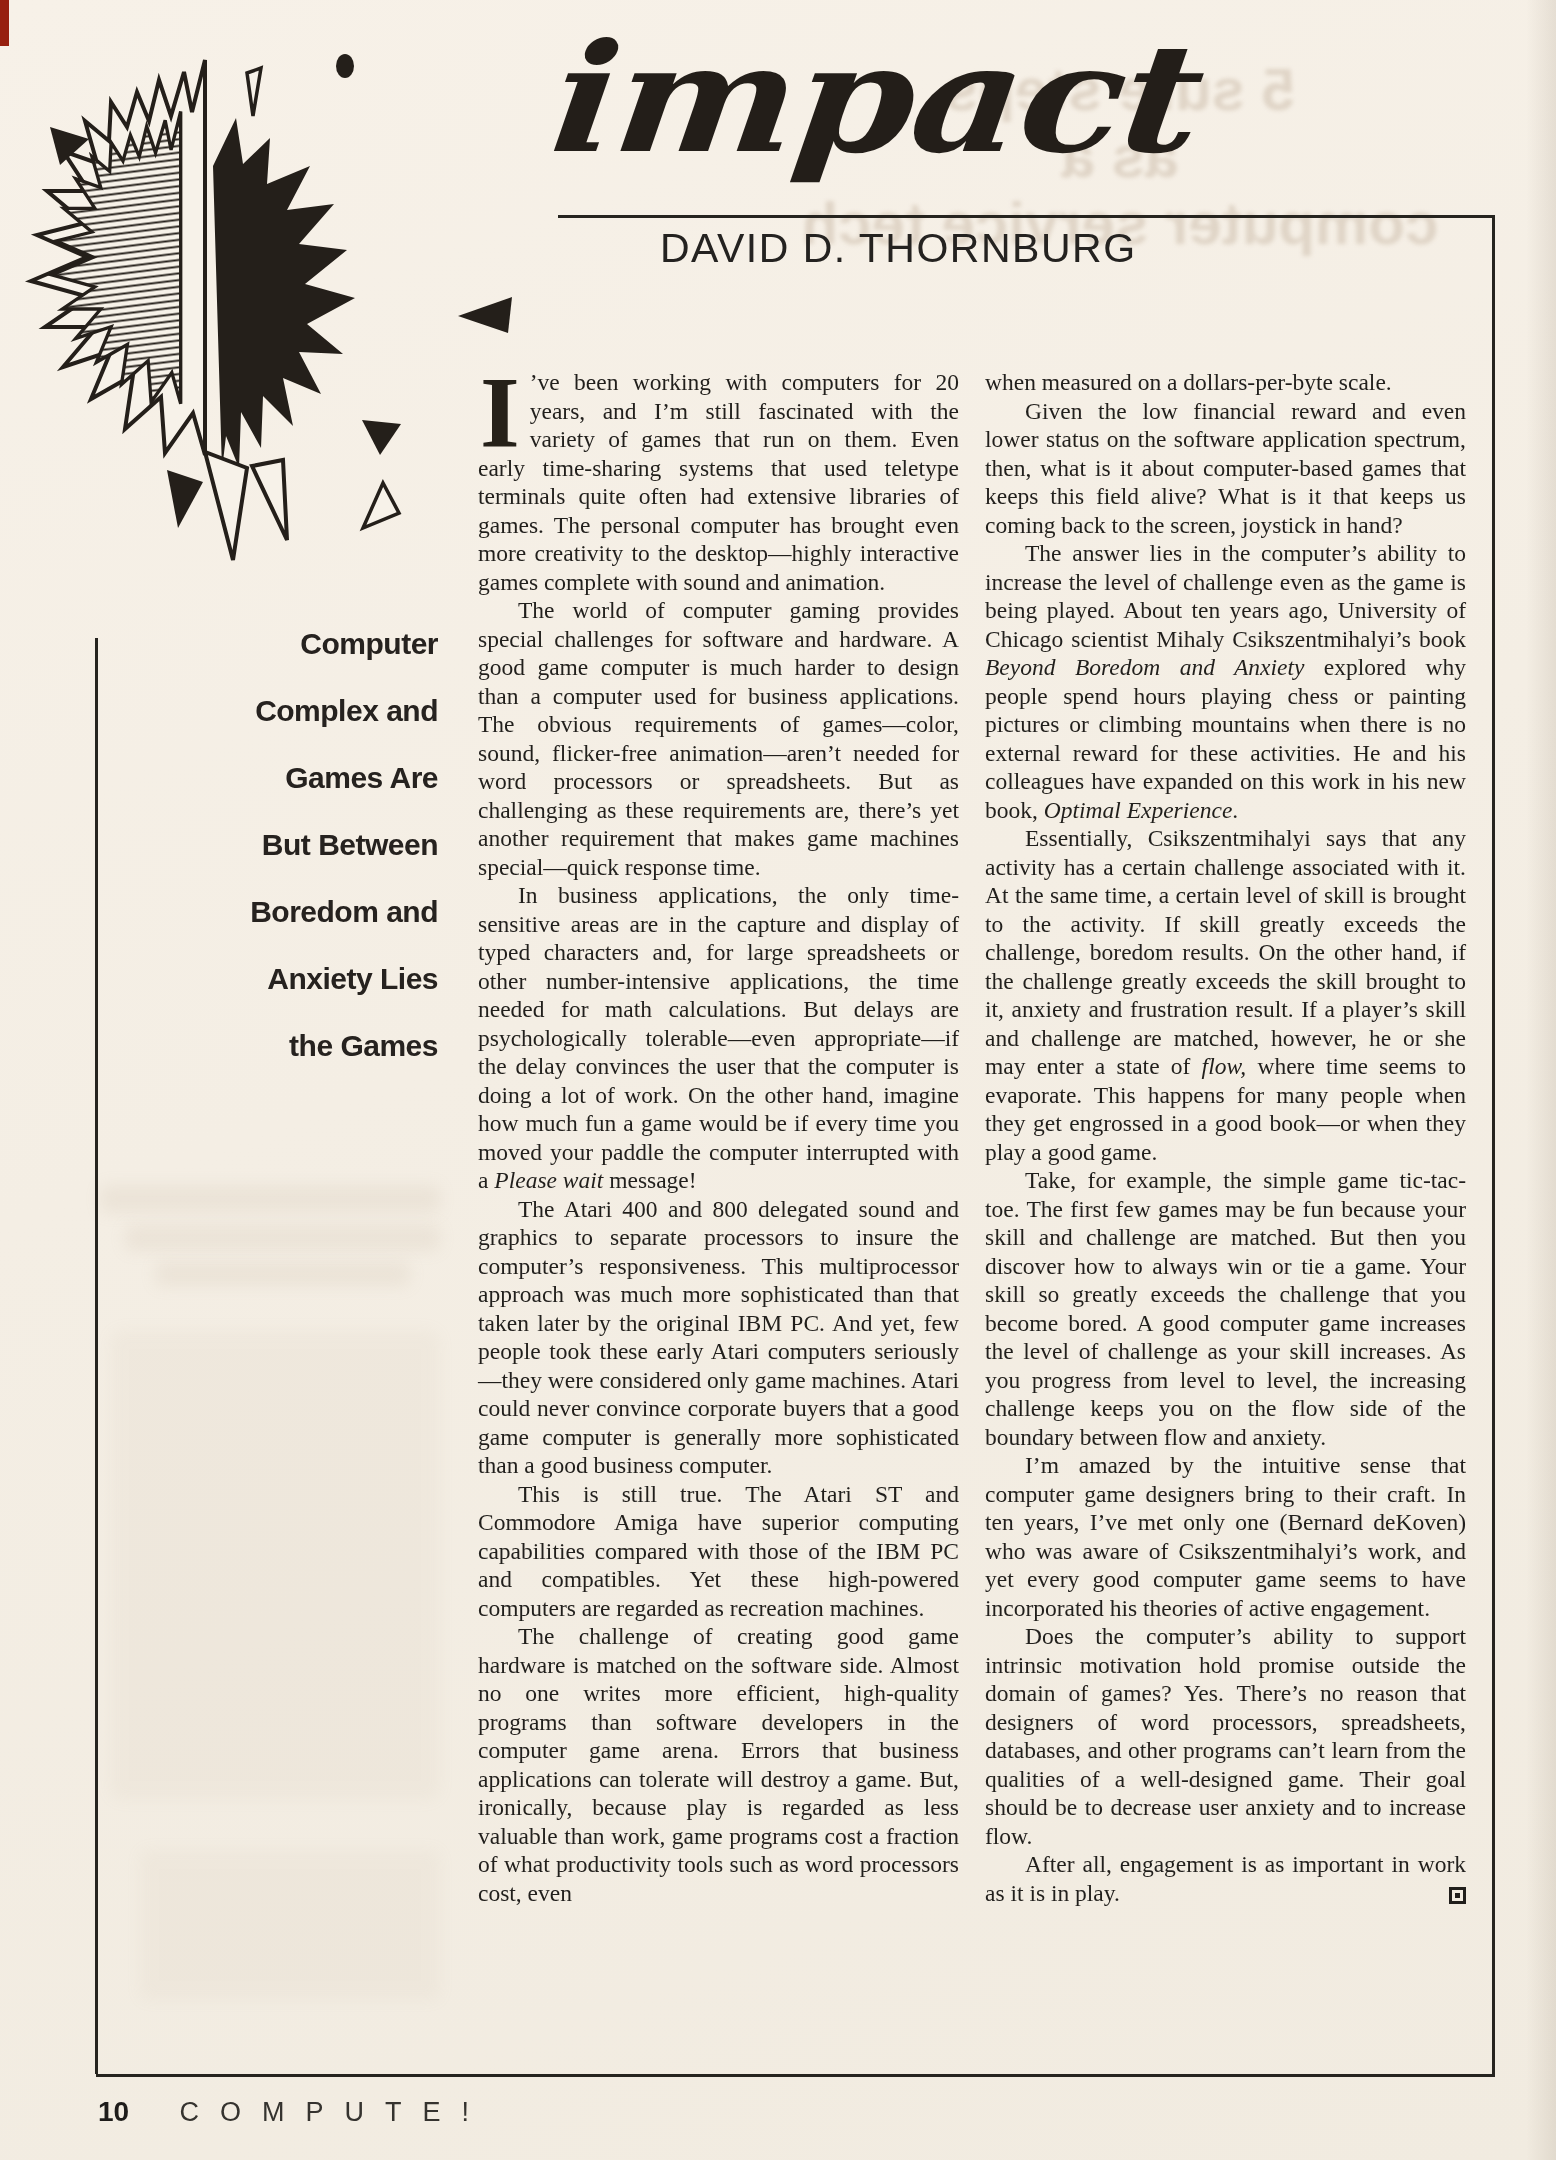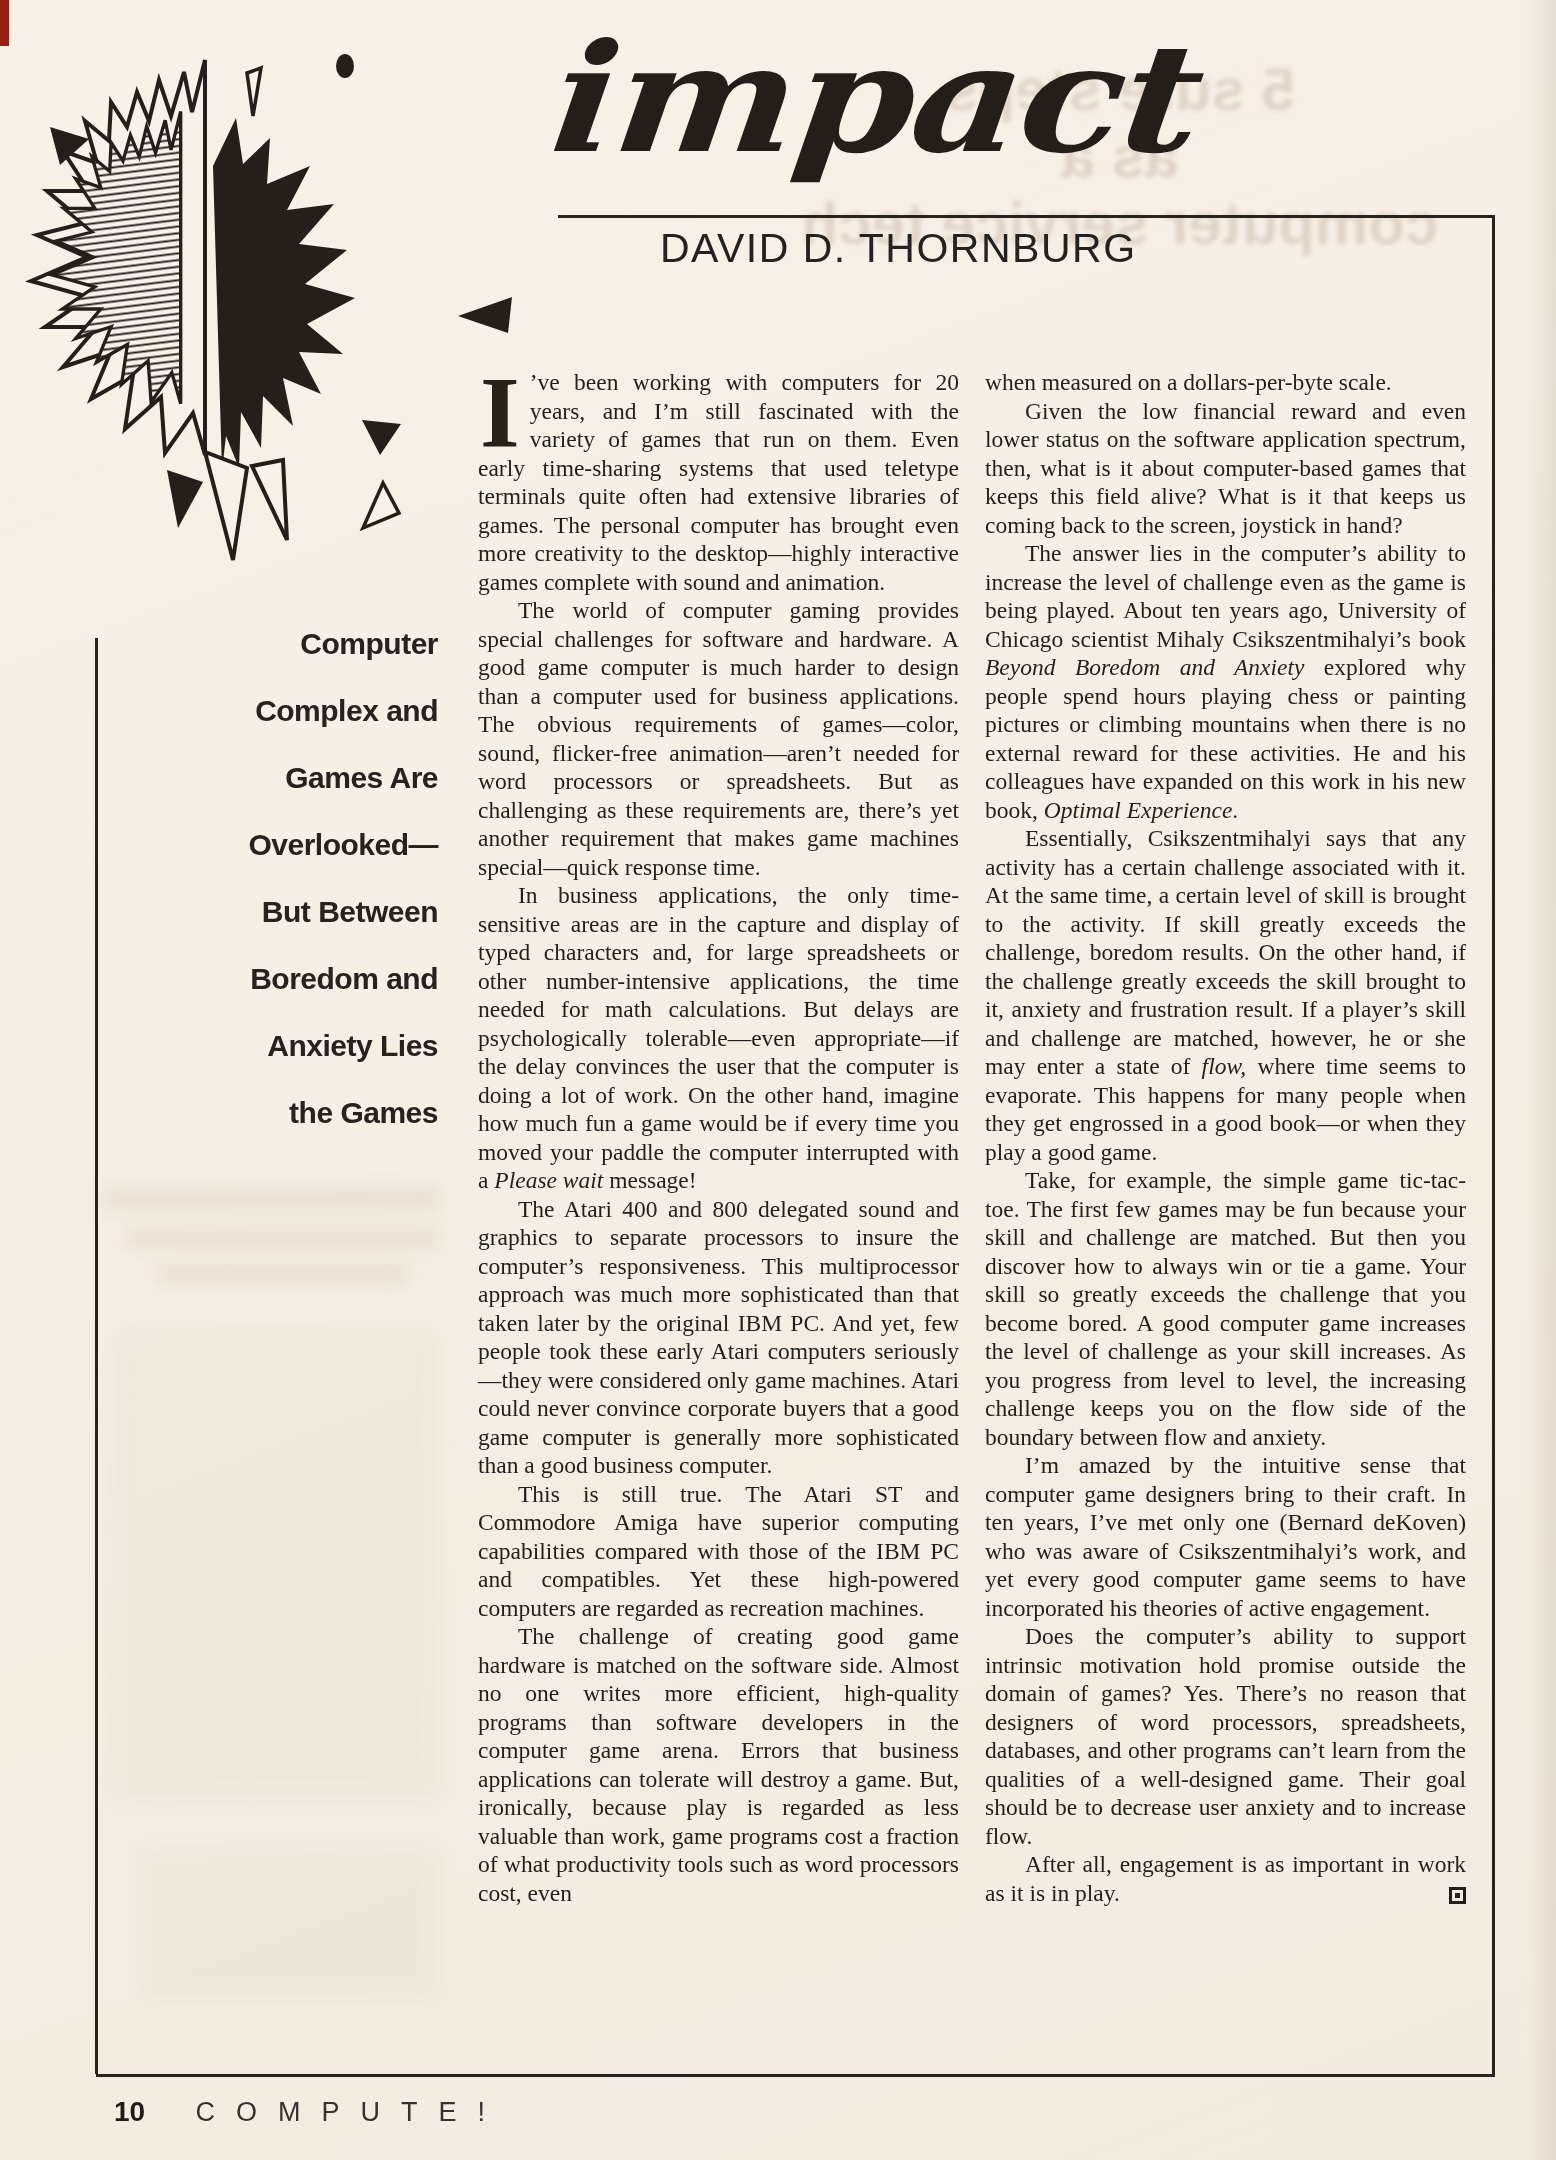--- a/index.html
+++ b/index.html
@@ -64,21 +64,21 @@
     float:left;font-family:"Liberation Serif",serif;font-weight:bold;
     font-size:102px;line-height:78px;padding:6px 10px 0 2px;color:#262119;
   }
   .endmark{
     float:right;width:11px;height:11px;border:3px solid #211f1c;margin-top:8px;
     display:flex;align-items:center;justify-content:center;
   }
   .endmark-dot{width:5px;height:5px;background:#211f1c;}
 
   
-  .footer{position:absolute;left:98px;top:2096px;z-index:2;font-family:"Liberation Sans",sans-serif;margin-left:16px;}
+  .footer{position:absolute;left:98px;top:2096px;z-index:2;font-family:"Liberation Sans",sans-serif;}
   .pagenum{font-weight:bold;font-size:28px;color:#1e1c1a;}
   .mag{margin-left:46px;font-size:27px;letter-spacing:21px;color:#35332f;}
 </style>
 </head>
 <body>
 
 <div class="page">
 
   <div class="corner-red"></div>
   <div class="edge-shade"></div>
@@ -130,21 +130,20 @@
   <div class="rule rule-top"></div>
   <div class="rule rule-right"></div>
   <div class="rule rule-bottom"></div>
   <div class="rule rule-left"></div>
   <div class="byline">DAVID D. THORNBURG</div>
 
   <aside class="pullquote">
       <div>Computer</div>
       <div>Complex and</div>
       <div>Games Are</div>
-      <div>Overlooked—</div>
       <div>But Between</div>
       <div>Boredom and</div>
       <div>Anxiety Lies</div>
       <div>the Games</div>
     </aside>
 
   <main class="columns">
     <div class="col">
         <p class="noindent"><span class="dropcap">I</span><span>’ve been working with computers for 20 years, and I’m still fascinated with the variety of games that run on them. Even early time-sharing systems that used teletype terminals quite often had extensive libraries of games. The personal computer has brought even more creativity to the desktop—highly interactive games complete with sound and animation.</span></p>
         <p><span>The world of computer gaming provides special challenges for software and hardware. A good game computer is much harder to design than a computer used for business applications. The obvious requirements of games—color, sound, flicker-free animation—aren’t needed for word processors or spreadsheets. But as challenging as these requirements are, there’s yet another requirement that makes game machines special—quick response time.</span></p>

